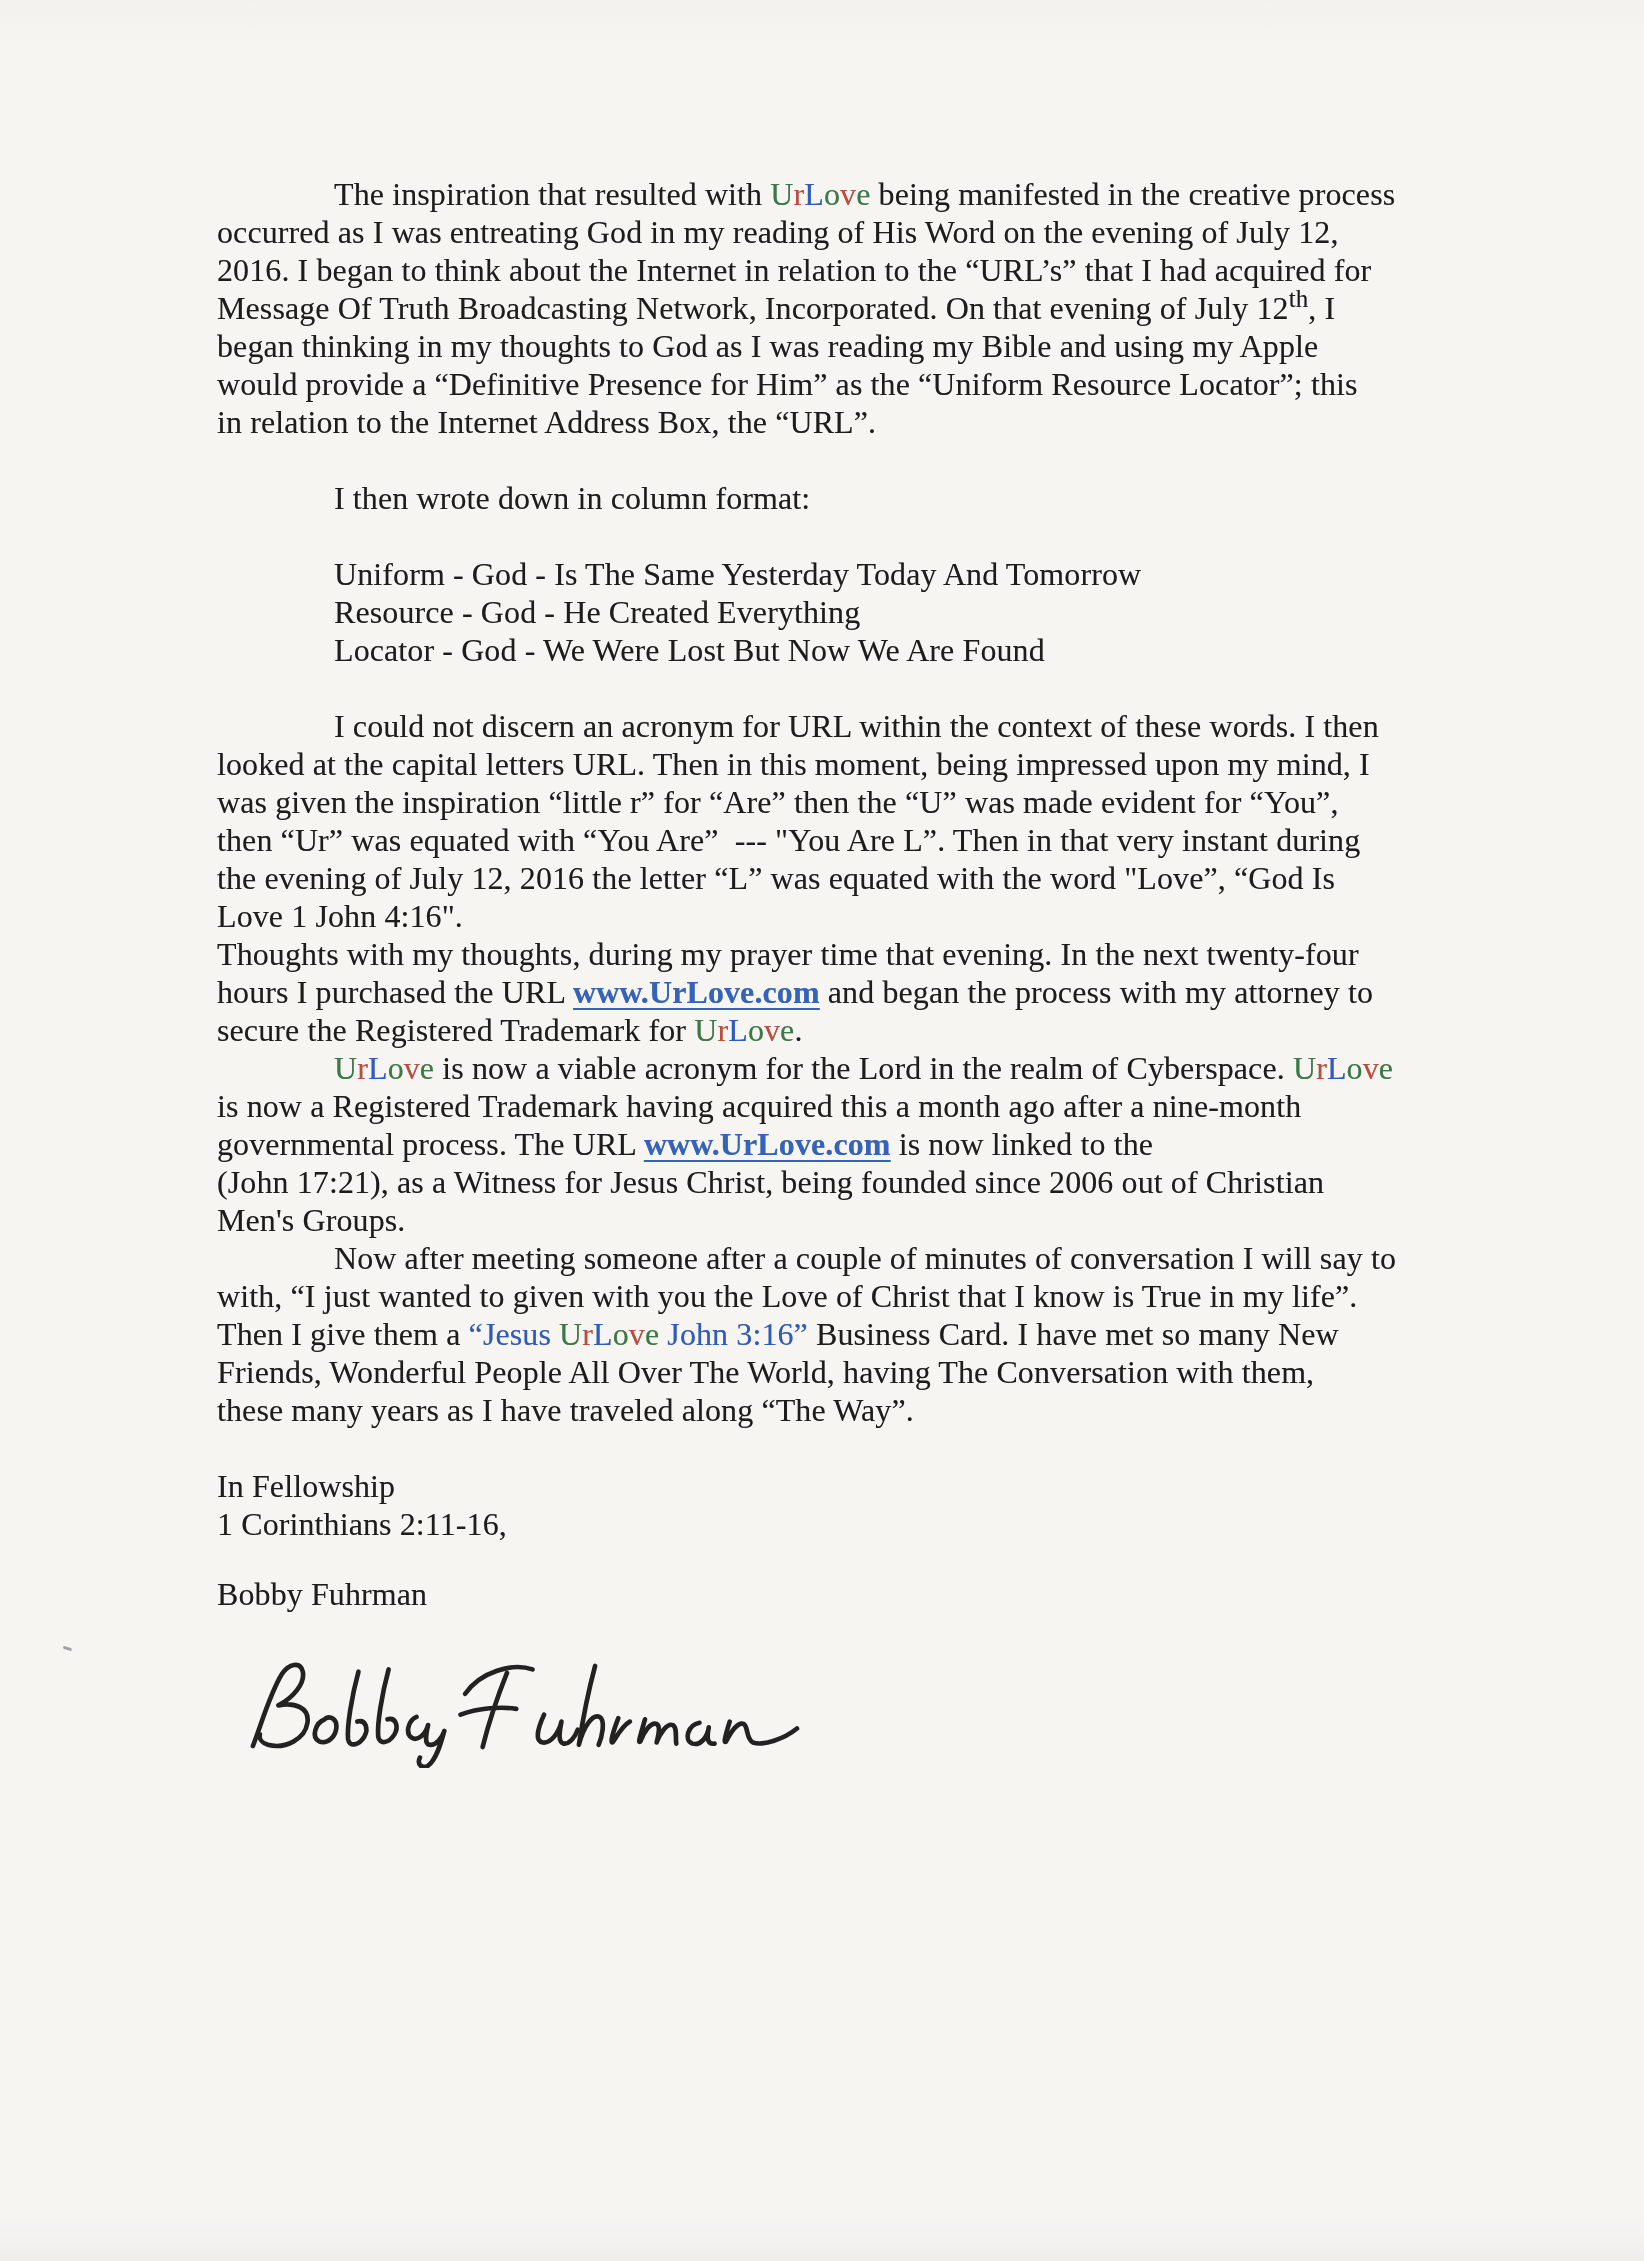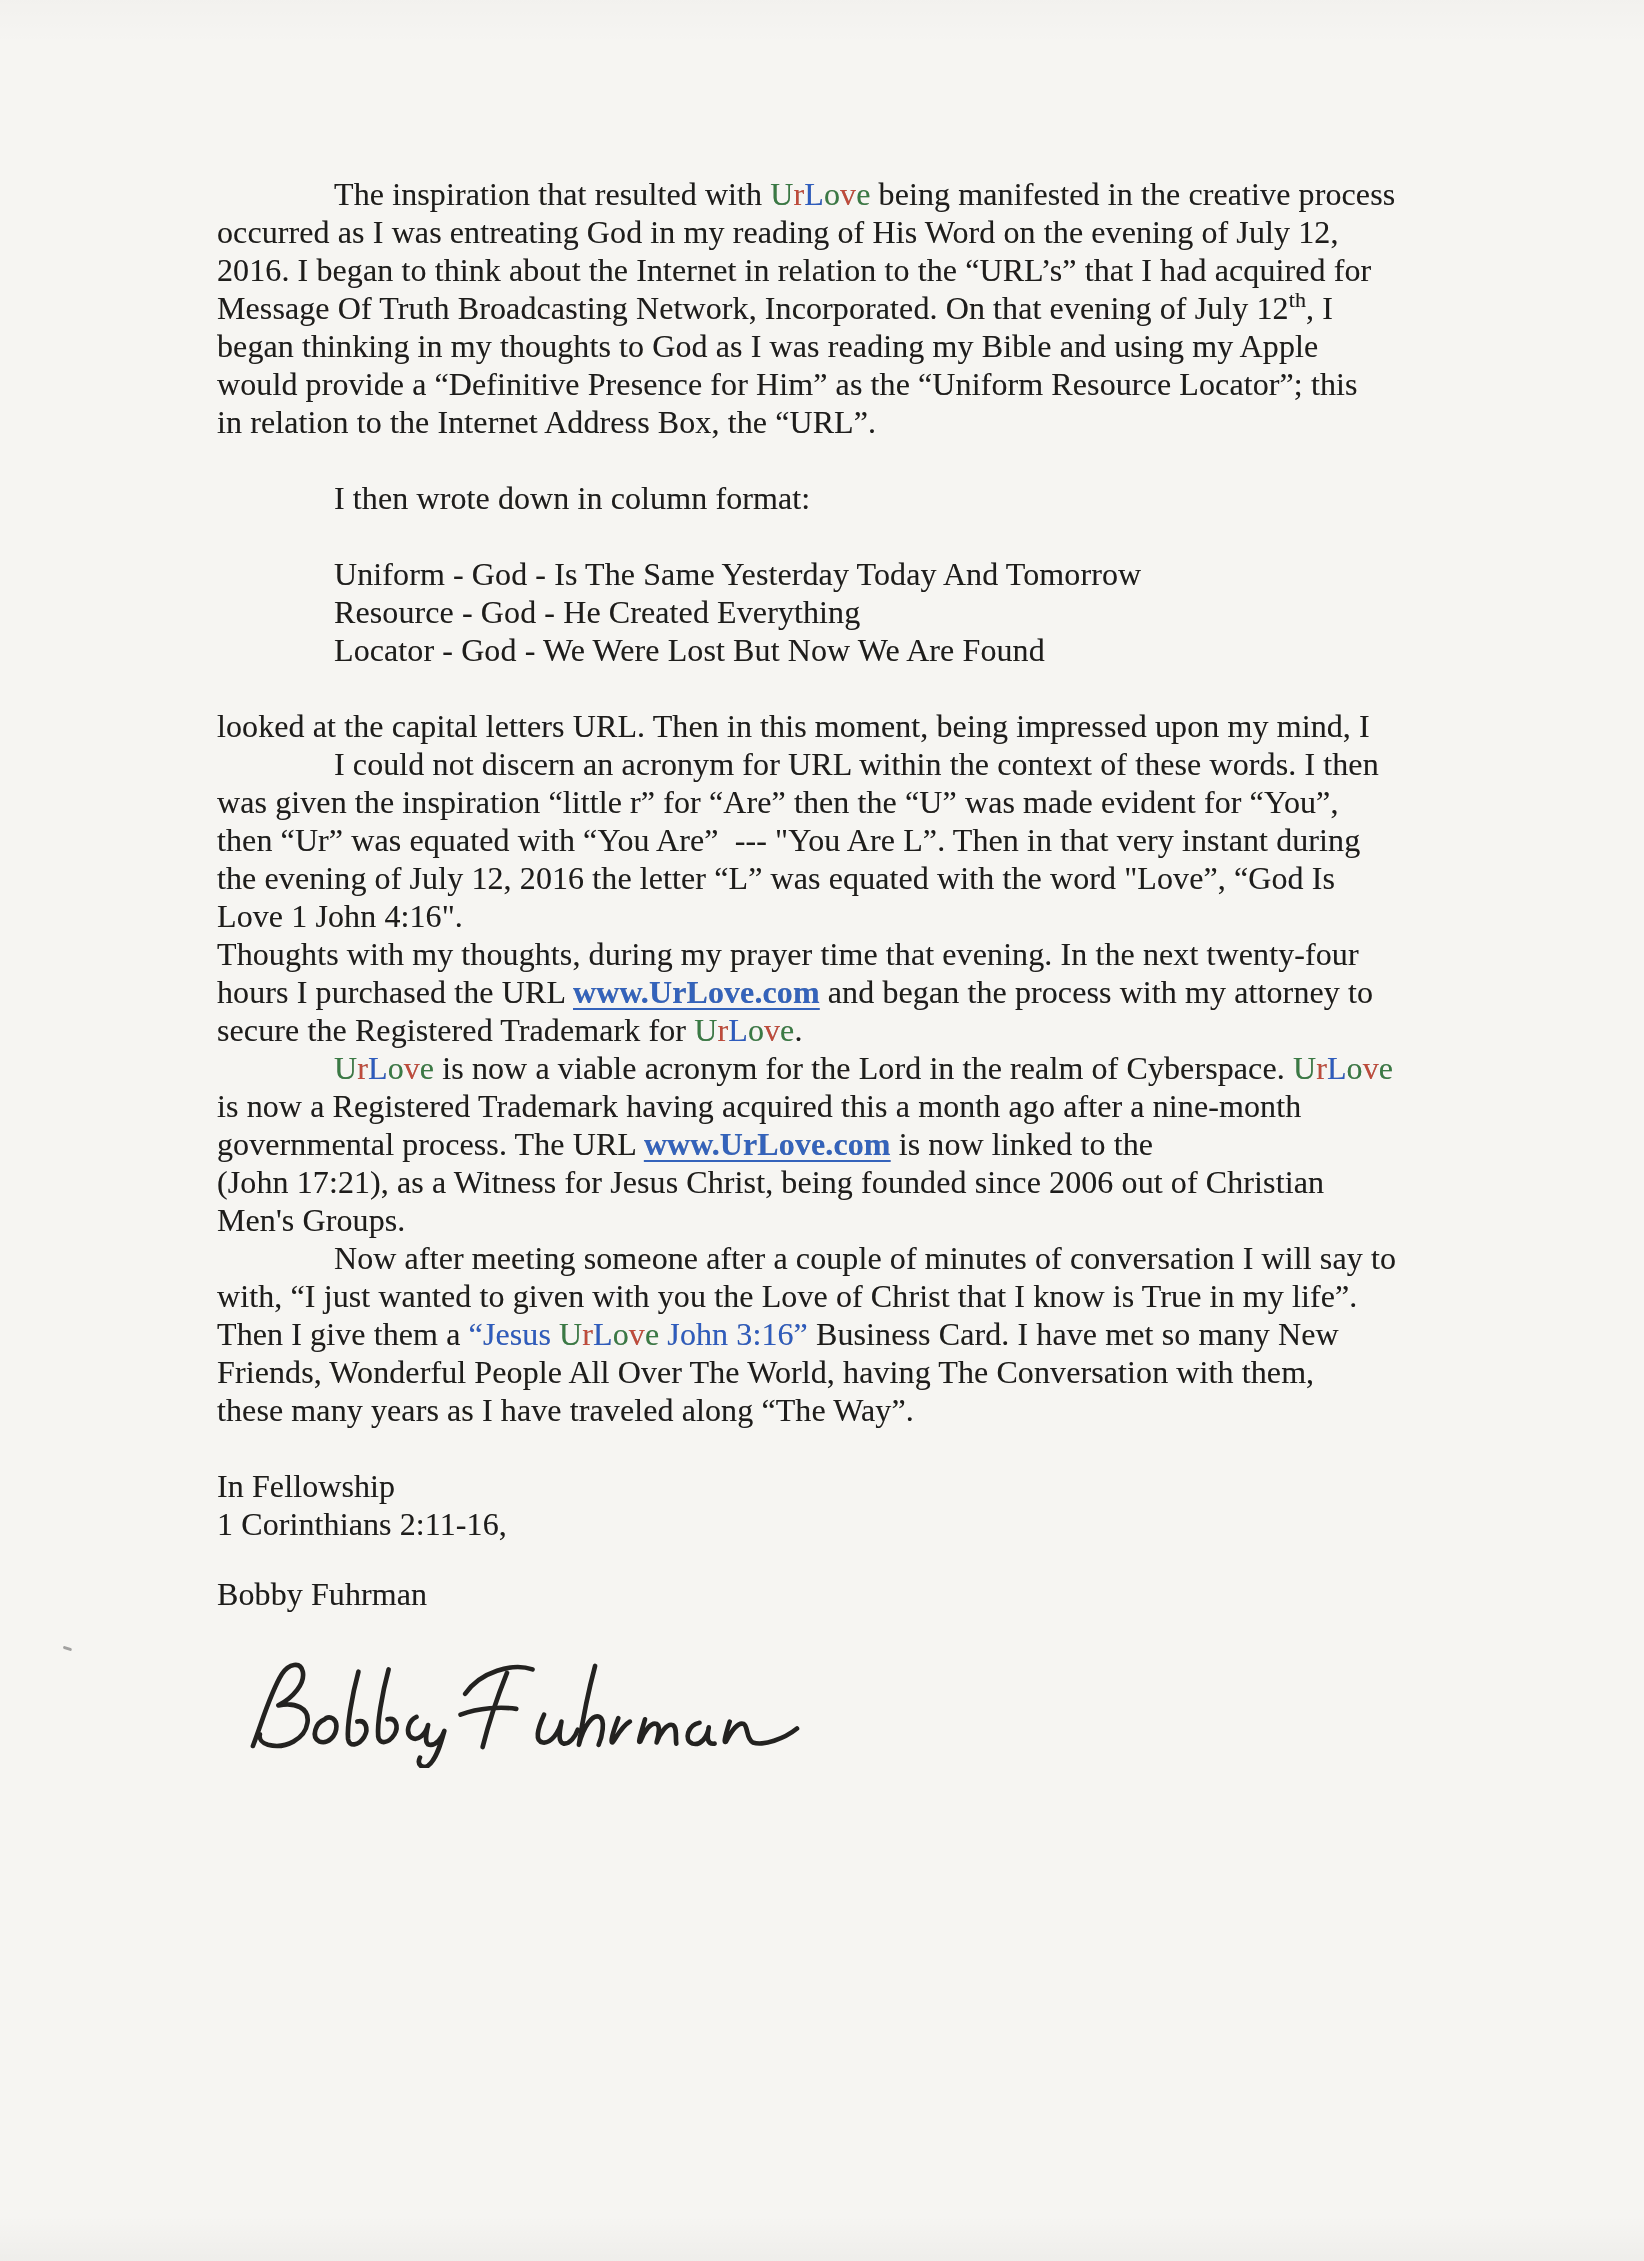--- a/index.html
+++ b/index.html
@@ -22,21 +22,21 @@
   .letter-body { width:1232px; }
   .line {
     height:38px; line-height:38px;
     font-size:32px;
     white-space:pre;
     letter-spacing:0.1px;
     text-shadow:0 0 0.6px rgba(20,20,20,0.35);
   }
   .line.blank { text-shadow:none; }
   .line.indent { padding-left:117px; }
-  .line sup { font-size:22px; line-height:0; vertical-align:11.6px; }
+  .line sup { font-size:25px; line-height:0; vertical-align:11.6px; }
   .c-green { color:var(--green); }
   .c-red   { color:var(--red); }
   .c-blue  { color:var(--blue); }
   .c-blue2 { color:var(--blue); }
   .link {
     color:var(--link);
     text-decoration:underline;
     text-decoration-thickness:1.9px;
     text-underline-offset:5.2px;
     font-weight:bold;
@@ -68,22 +68,22 @@
       <div class="line"><span>began thinking in my thoughts to God as I was reading my Bible and using my Apple</span></div>
       <div class="line"><span>would provide a “Definitive Presence for Him” as the “Uniform Resource Locator”; this</span></div>
       <div class="line"><span>in relation to the Internet Address Box, the “URL”.</span></div>
       <div class="line blank"></div>
       <div class="line indent"><span>I then wrote down in column format:</span></div>
       <div class="line blank"></div>
       <div class="line indent"><span>Uniform - God - Is The Same Yesterday Today And Tomorrow</span></div>
       <div class="line indent"><span>Resource - God - He Created Everything</span></div>
       <div class="line indent"><span>Locator - God - We Were Lost But Now We Are Found</span></div>
       <div class="line blank"></div>
+      <div class="line indent"><span>I could not discern an acronym for URL within the context of these words. I then</span></div>
       <div class="line"><span>looked at the capital letters URL. Then in this moment, being impressed upon my mind, I</span></div>
-      <div class="line indent"><span>I could not discern an acronym for URL within the context of these words. I then</span></div>
       <div class="line"><span>was given the inspiration “little r” for “Are” then the “U” was made evident for “You”,</span></div>
       <div class="line"><span>then “Ur” was equated with “You Are”  --- "You Are L”. Then in that very instant during</span></div>
       <div class="line"><span>the evening of July 12, 2016 the letter “L” was equated with the word "Love”, “God Is</span></div>
       <div class="line"><span>Love 1 John 4:16".</span></div>
       <div class="line"><span>Thoughts with my thoughts, during my prayer time that evening. In the next twenty-four</span></div>
       <div class="line"><span>hours I purchased the URL </span><span class="link">www.UrLove.com</span><span> and began the process with my attorney to</span></div>
       <div class="line"><span>secure the Registered Trademark for </span><span><span class="c-green">U</span><span class="c-red">r</span><span class="c-blue">L</span><span class="c-green">o</span><span class="c-red">v</span><span class="c-green">e</span></span><span>.</span></div>
       <div class="line indent"><span><span class="c-green">U</span><span class="c-red">r</span><span class="c-blue">L</span><span class="c-green">o</span><span class="c-red">v</span><span class="c-green">e</span></span><span> is now a viable acronym for the Lord in the realm of Cyberspace. </span><span><span class="c-green">U</span><span class="c-red">r</span><span class="c-blue">L</span><span class="c-green">o</span><span class="c-red">v</span><span class="c-green">e</span></span></div>
       <div class="line"><span>is now a Registered Trademark having acquired this a month ago after a nine-month</span></div>
       <div class="line"><span>governmental process. The URL </span><span class="link">www.UrLove.com</span><span> is now linked to the</span></div>

